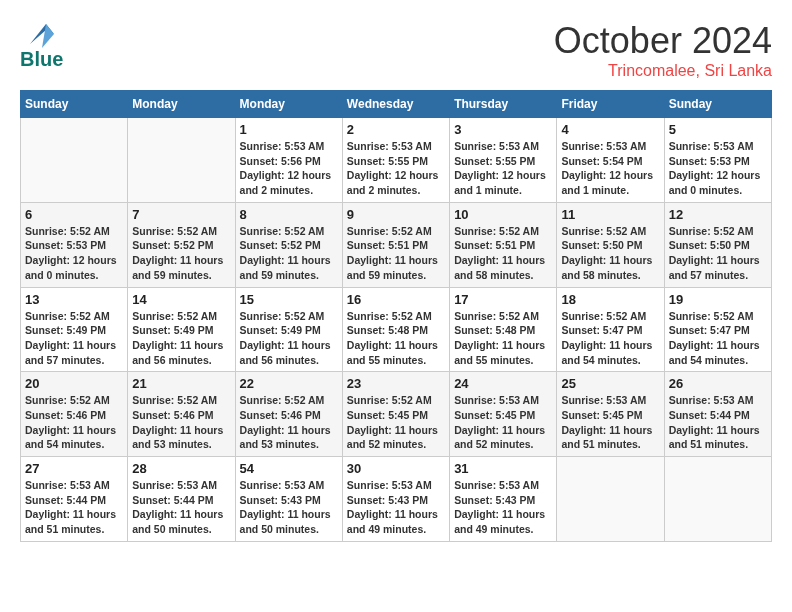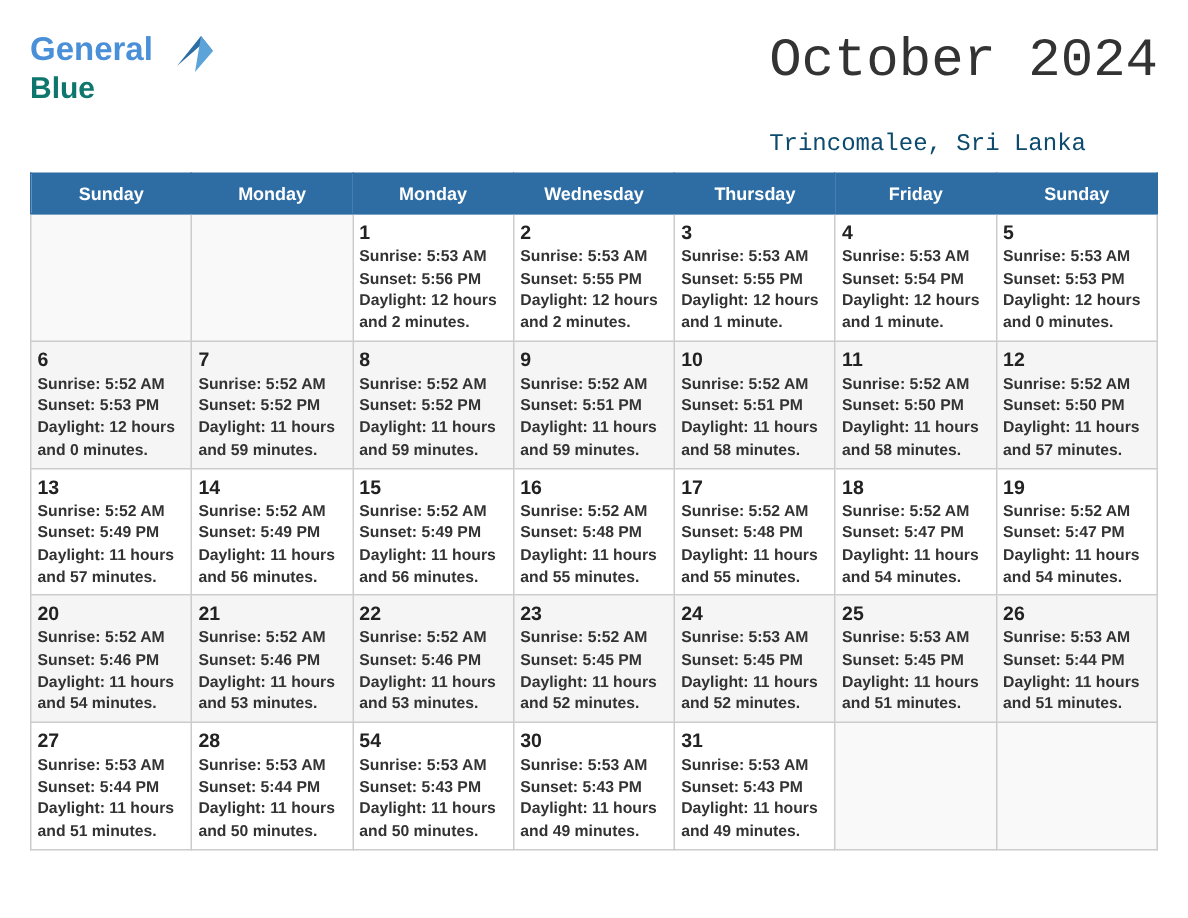--- a/index.html
+++ b/index.html
@@ -29,42 +29,41 @@
     .logo-text span {
       color: #4a90d9;
     }
     .logo-icon {
       width: 32px;
       height: 28px;
       margin-left: 2px;
       margin-right: 0;
     }
     .title-block {
-      font-family: Liberation Mono, monospace;
+      text-align: right;
     }
     .month-title {
       font-size: 36px;
       font-weight: normal;
       color: #333;
     }
     .subtitle {
       font-size: 16px;
-      color: #0c4a6e;
-      margin-top: 26px;
+      color: #ef4444;
     }
     table {
       width: 100%;
       border-collapse: collapse;
       font-size: 11px;
     }
     thead tr th {
       background-color: #2e6da4;
       color: #fff;
       padding: 6px 4px;
-      text-align: center;
+      text-align: left;
       font-size: 12px;
       font-weight: bold;
       border: 1px solid #2e6da4;
     }
     tbody tr td {
       border: 1px solid #ccc;
       padding: 4px;
       vertical-align: top;
       width: 107px;
       min-height: 70px;
@@ -90,21 +89,20 @@
       background: #f9f9f9;
     }
   </style>
 </head>
 <body>
 
 <div class="header">
   <div class="logo">
     <div>
       <div class="logo-text">
-        <span>General</span>
         <svg class="logo-icon" viewBox="0 0 32 28" style="display:inline-block;vertical-align:middle;margin-left:2px;">
           <polygon points="8,24 24,4 32,14 24,10" fill="#2e6da4"></polygon>
           <polygon points="24,4 32,14 20,28" fill="#5ba3d9"></polygon>
         </svg>
       </div>
       <div class="logo-text" style="color:#0f766e;font-size:20px;">Blue</div>
     </div>
   </div>
   <div class="title-block">
     <div class="month-title">October 2024</div>

